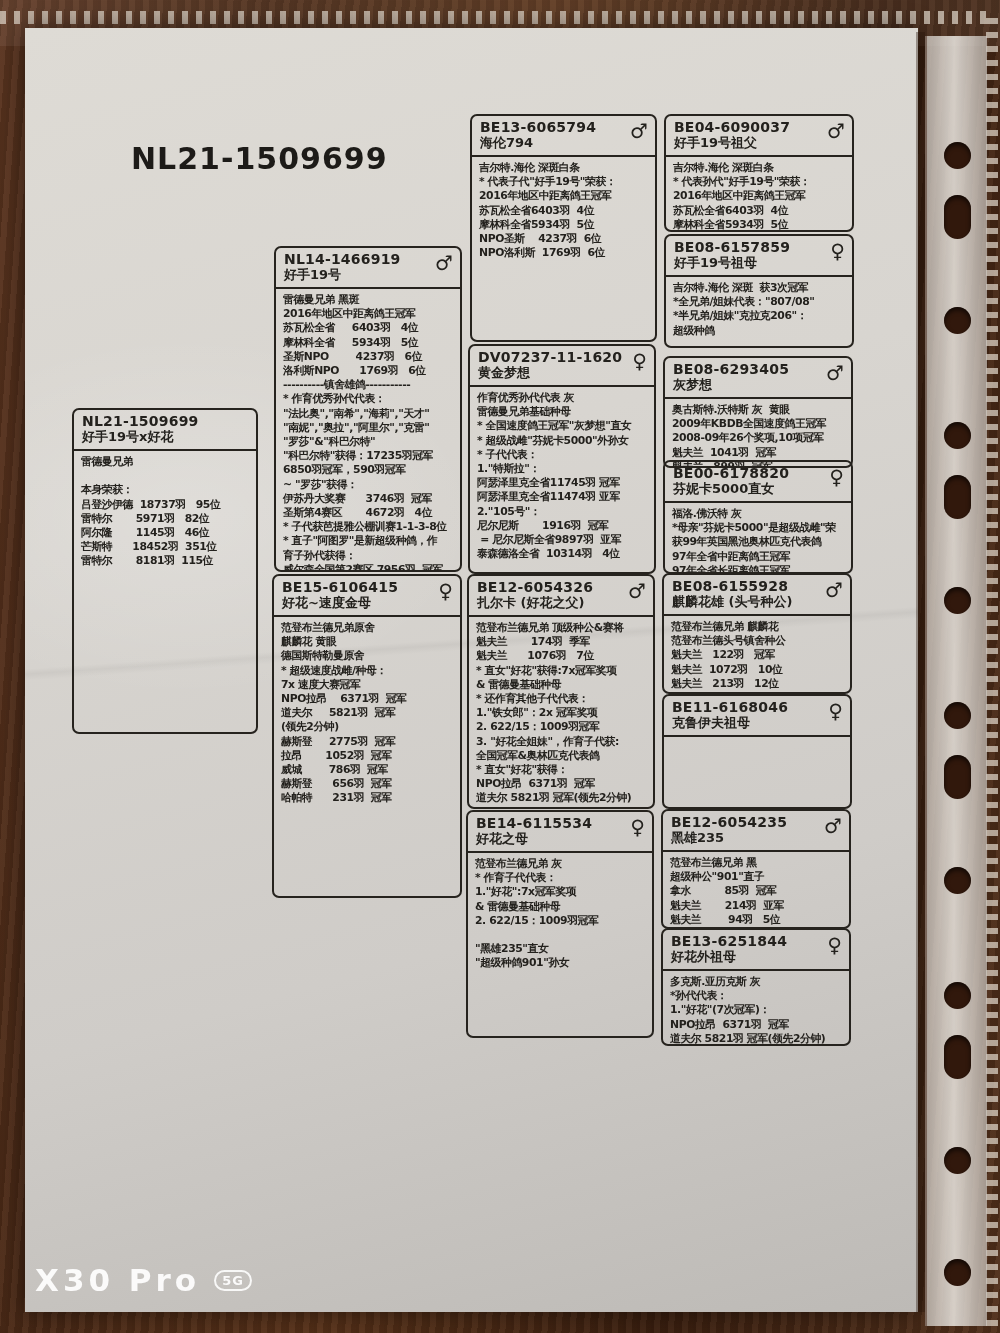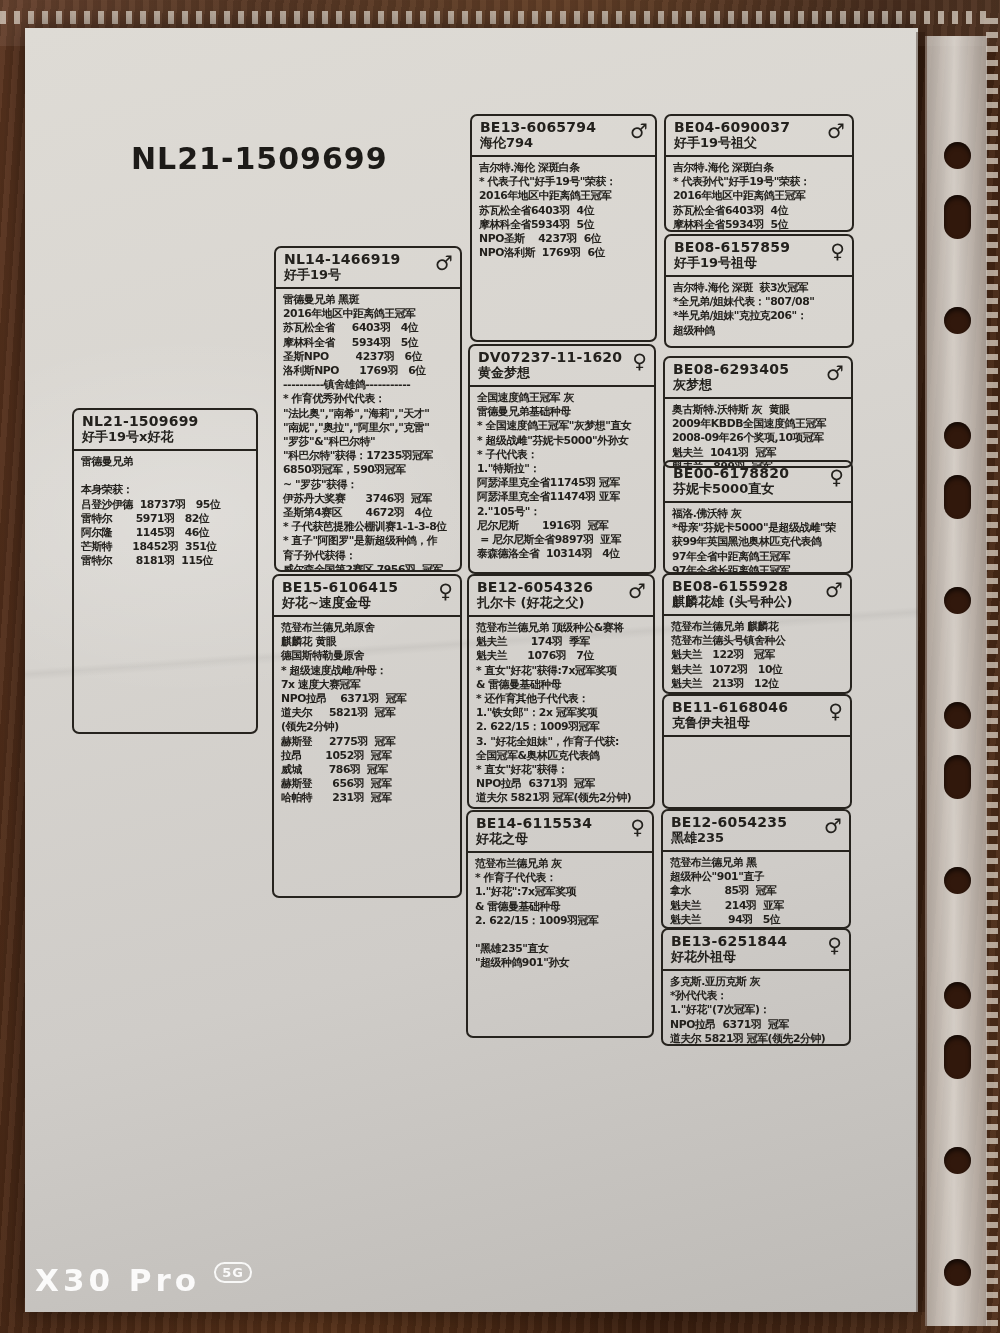--- a/index.html
+++ b/index.html
@@ -35,21 +35,21 @@
   .pname{font-size:13px;font-weight:bold;line-height:16px;}
   .psex{position:absolute;right:7px;top:5px;font-size:20px;font-weight:bold;line-height:20px;}
   .pbody{padding:4px 6px 3px 7px;font-size:10.8px;font-weight:600;line-height:14.2px;letter-spacing:-0.4px;}
   .pline{white-space:pre-wrap;min-height:14.2px;}
 
   .contact{position:absolute;left:78px;top:956px;line-height:22px;color:#23211d;}
   .c-name{font-size:16px;font-weight:bold;}
   .c-cn{font-size:14.5px;font-weight:600;}
   .c-mono{font-family:"DejaVu Sans Mono","Liberation Mono",monospace;font-size:14.5px;font-weight:bold;letter-spacing:0.5px;}
 
-  .watermark{position:absolute;left:35px;top:1262px;display:flex;align-items:flex-start;gap:14px;color:rgba(255,255,255,0.92);}
+  .watermark{position:absolute;left:35px;top:1262px;display:flex;align-items:center;gap:14px;color:rgba(255,255,255,0.92);}
   .wm-model{font-size:31px;font-weight:bold;letter-spacing:4px;}
   .wm-badge{border:2.5px solid rgba(255,255,255,0.88);border-radius:11px;padding:0px 6px;font-size:13px;font-weight:bold;letter-spacing:1px;line-height:17px;}
 </style>
 </head>
 <body>
 
 <div class="scene">
   <div class="sleeve-gloss"></div>
   <div class="edge-top"></div>
   <div class="edge-right"></div>
@@ -140,21 +140,21 @@
             <div class="pline">NPO洛利斯  1769羽  6位</div>
           </div>
         </div>
         <div class="pbox" style="left: 443px; top: 316px; width: 184px; height: 226px;">
           <div class="phead">
             <div class="pring">DV07237-11-1620</div>
             <div class="pname">黄金梦想</div>
             <div class="psex">♀</div>
           </div>
           <div class="pbody">
-            <div class="pline">全国速度鸽王冠军 灰</div>
+            <div class="pline">作育优秀孙代代表 灰</div>
             <div class="pline">雷德曼兄弟基础种母</div>
             <div class="pline">* 全国速度鸽王冠军"灰梦想"直女</div>
             <div class="pline">* 超级战雌"芬妮卡5000"外孙女</div>
             <div class="pline">* 子代代表：</div>
             <div class="pline">1."特斯拉"：</div>
             <div class="pline">阿瑟泽里克全省11745羽 冠军</div>
             <div class="pline">阿瑟泽里克全省11474羽 亚军</div>
             <div class="pline">2."105号"：</div>
             <div class="pline">尼尔尼斯       1916羽  冠军</div>
             <div class="pline"> = 尼尔尼斯全省9897羽  亚军</div>

